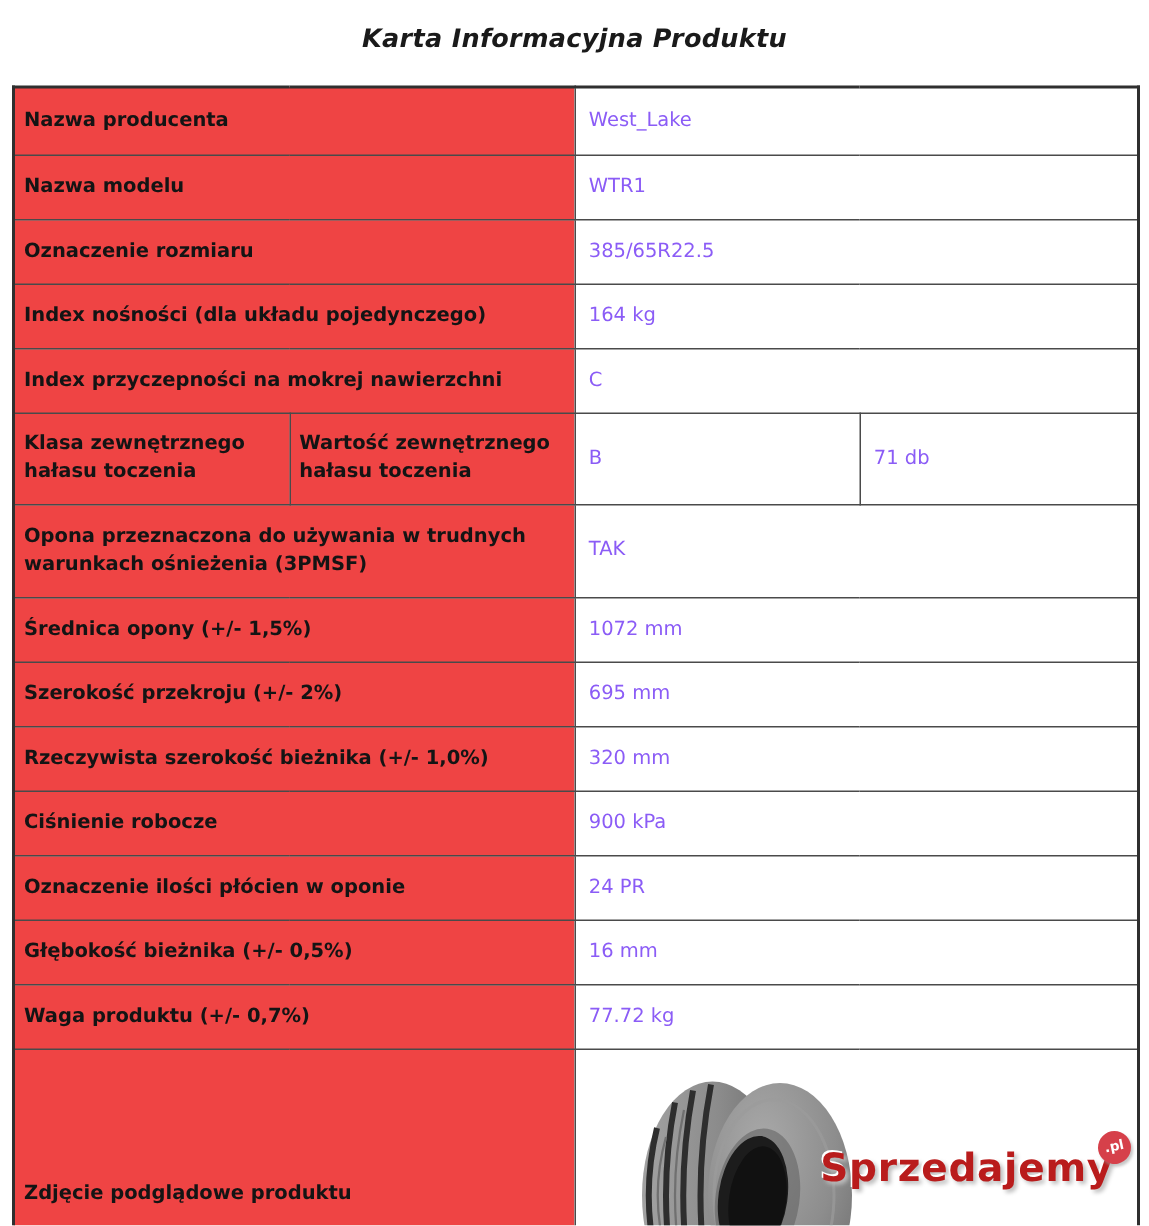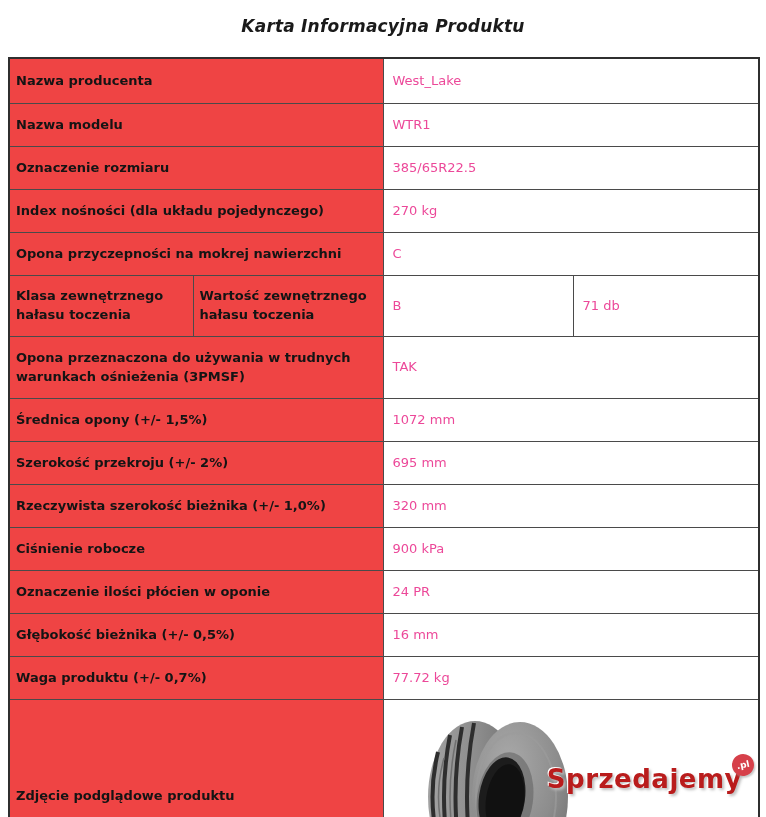--- a/index.html
+++ b/index.html
@@ -42,21 +42,21 @@
     line-height: 1.45;
   }
   td.lbl {
     background: #ef4444;
     font-weight: bold;
     color: #141414;
     padding: 4px 8px 4px 6px;
   }
   td.val {
     background: #ffffff;
-    color: #ec4899;
+    color: #8b5cf6;
     font-weight: normal;
     padding: 4px 20px 4px 9px;
   }
   tr.h36 td { height: 36px; }
   tr.h34 td { height: 34px; }
   tr.h52 td { height: 52px; }
   tr.h56 td { height: 56px; }
   tr.h53 td { height: 53px; }
   tr.h184 td { height: 184px; }
   td.photo-cell {
@@ -125,24 +125,24 @@
       <tr class="h34">
         <td class="lbl" colspan="2">Nazwa modelu</td>
         <td class="val" colspan="2">WTR1</td>
       </tr>
       <tr class="h34">
         <td class="lbl" colspan="2">Oznaczenie rozmiaru</td>
         <td class="val" colspan="2">385/65R22.5</td>
       </tr>
       <tr class="h34">
         <td class="lbl" colspan="2">Index nośności (dla układu pojedynczego)</td>
-        <td class="val" colspan="2">270 kg</td>
-      </tr>
-      <tr class="h34">
-        <td class="lbl" colspan="2">Opona przyczepności na mokrej nawierzchni</td>
+        <td class="val" colspan="2">164 kg</td>
+      </tr>
+      <tr class="h34">
+        <td class="lbl" colspan="2">Index przyczepności na mokrej nawierzchni</td>
         <td class="val" colspan="2">C</td>
       </tr>
       <tr class="h52">
         <td class="lbl">Klasa zewnętrznego hałasu toczenia</td>
         <td class="lbl">Wartość zewnętrznego hałasu toczenia</td>
         <td class="val">B</td>
         <td class="val">71 db</td>
       </tr>
       <tr class="h53">
         <td class="lbl" colspan="2">Opona przeznaczona do używania w trudnych warunkach ośnieżenia (3PMSF)</td>

